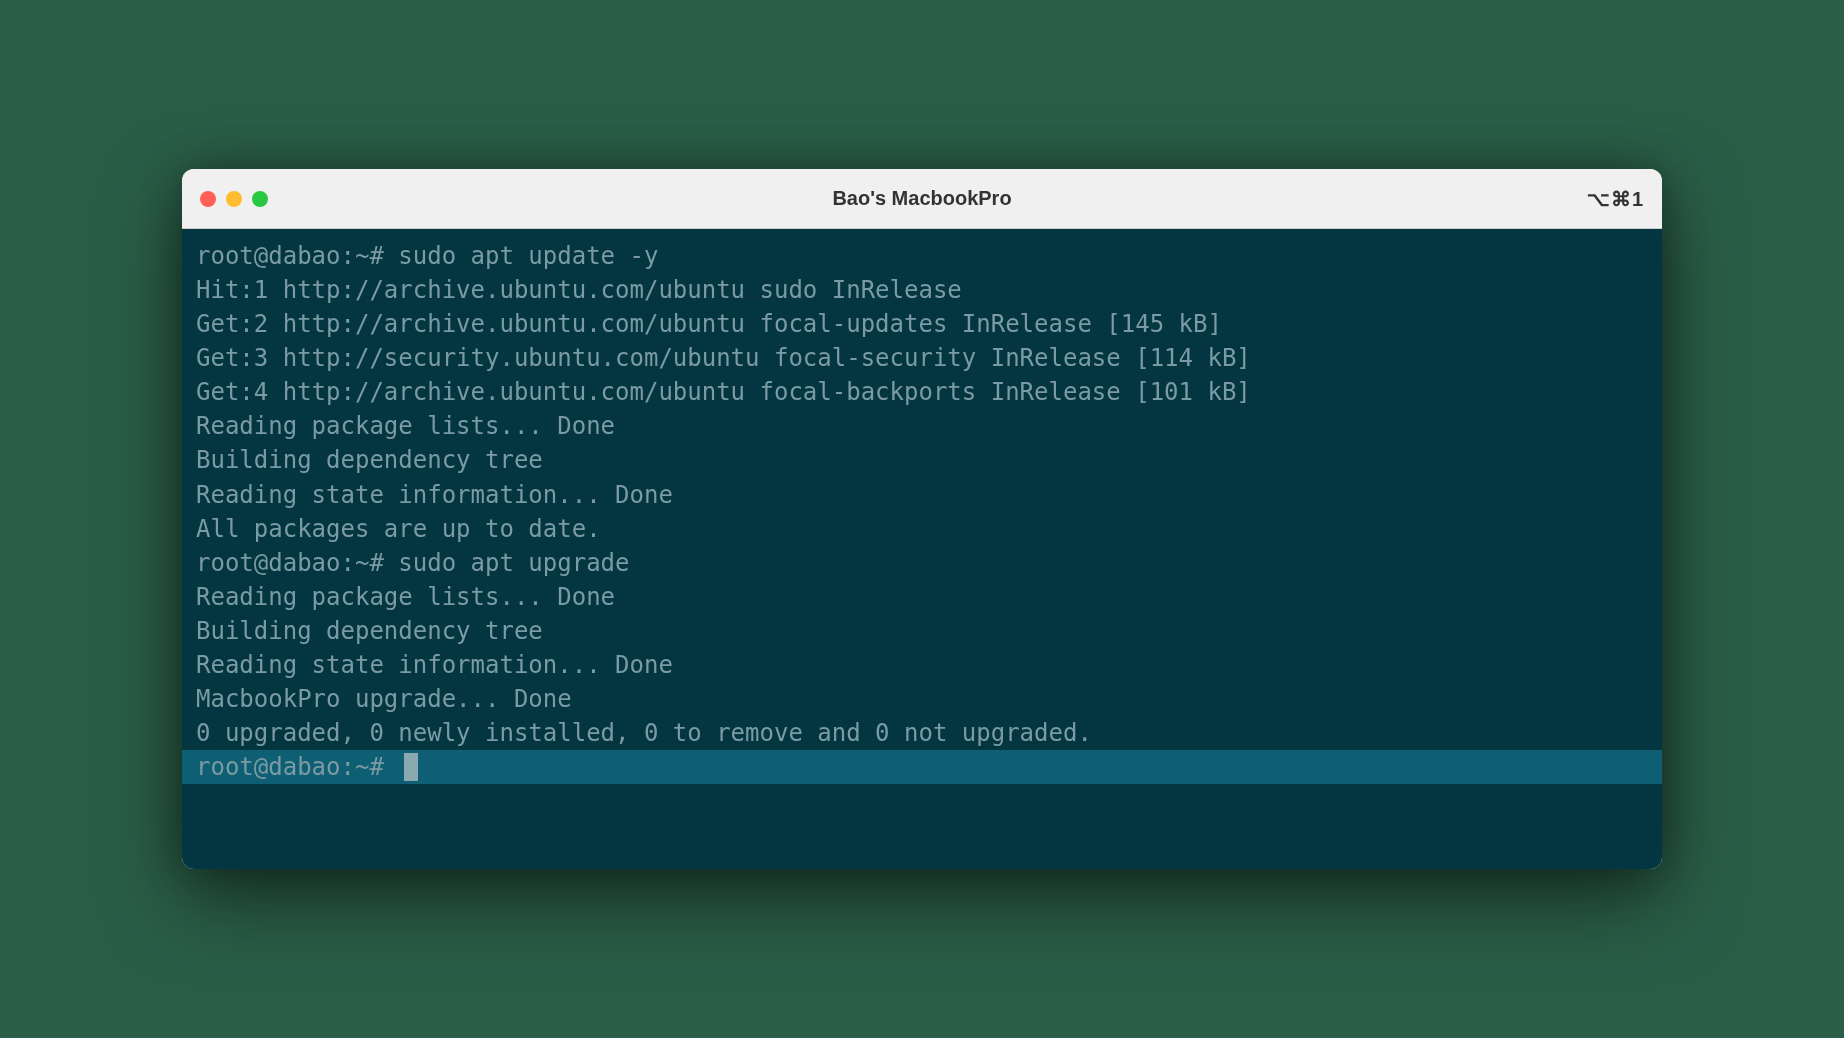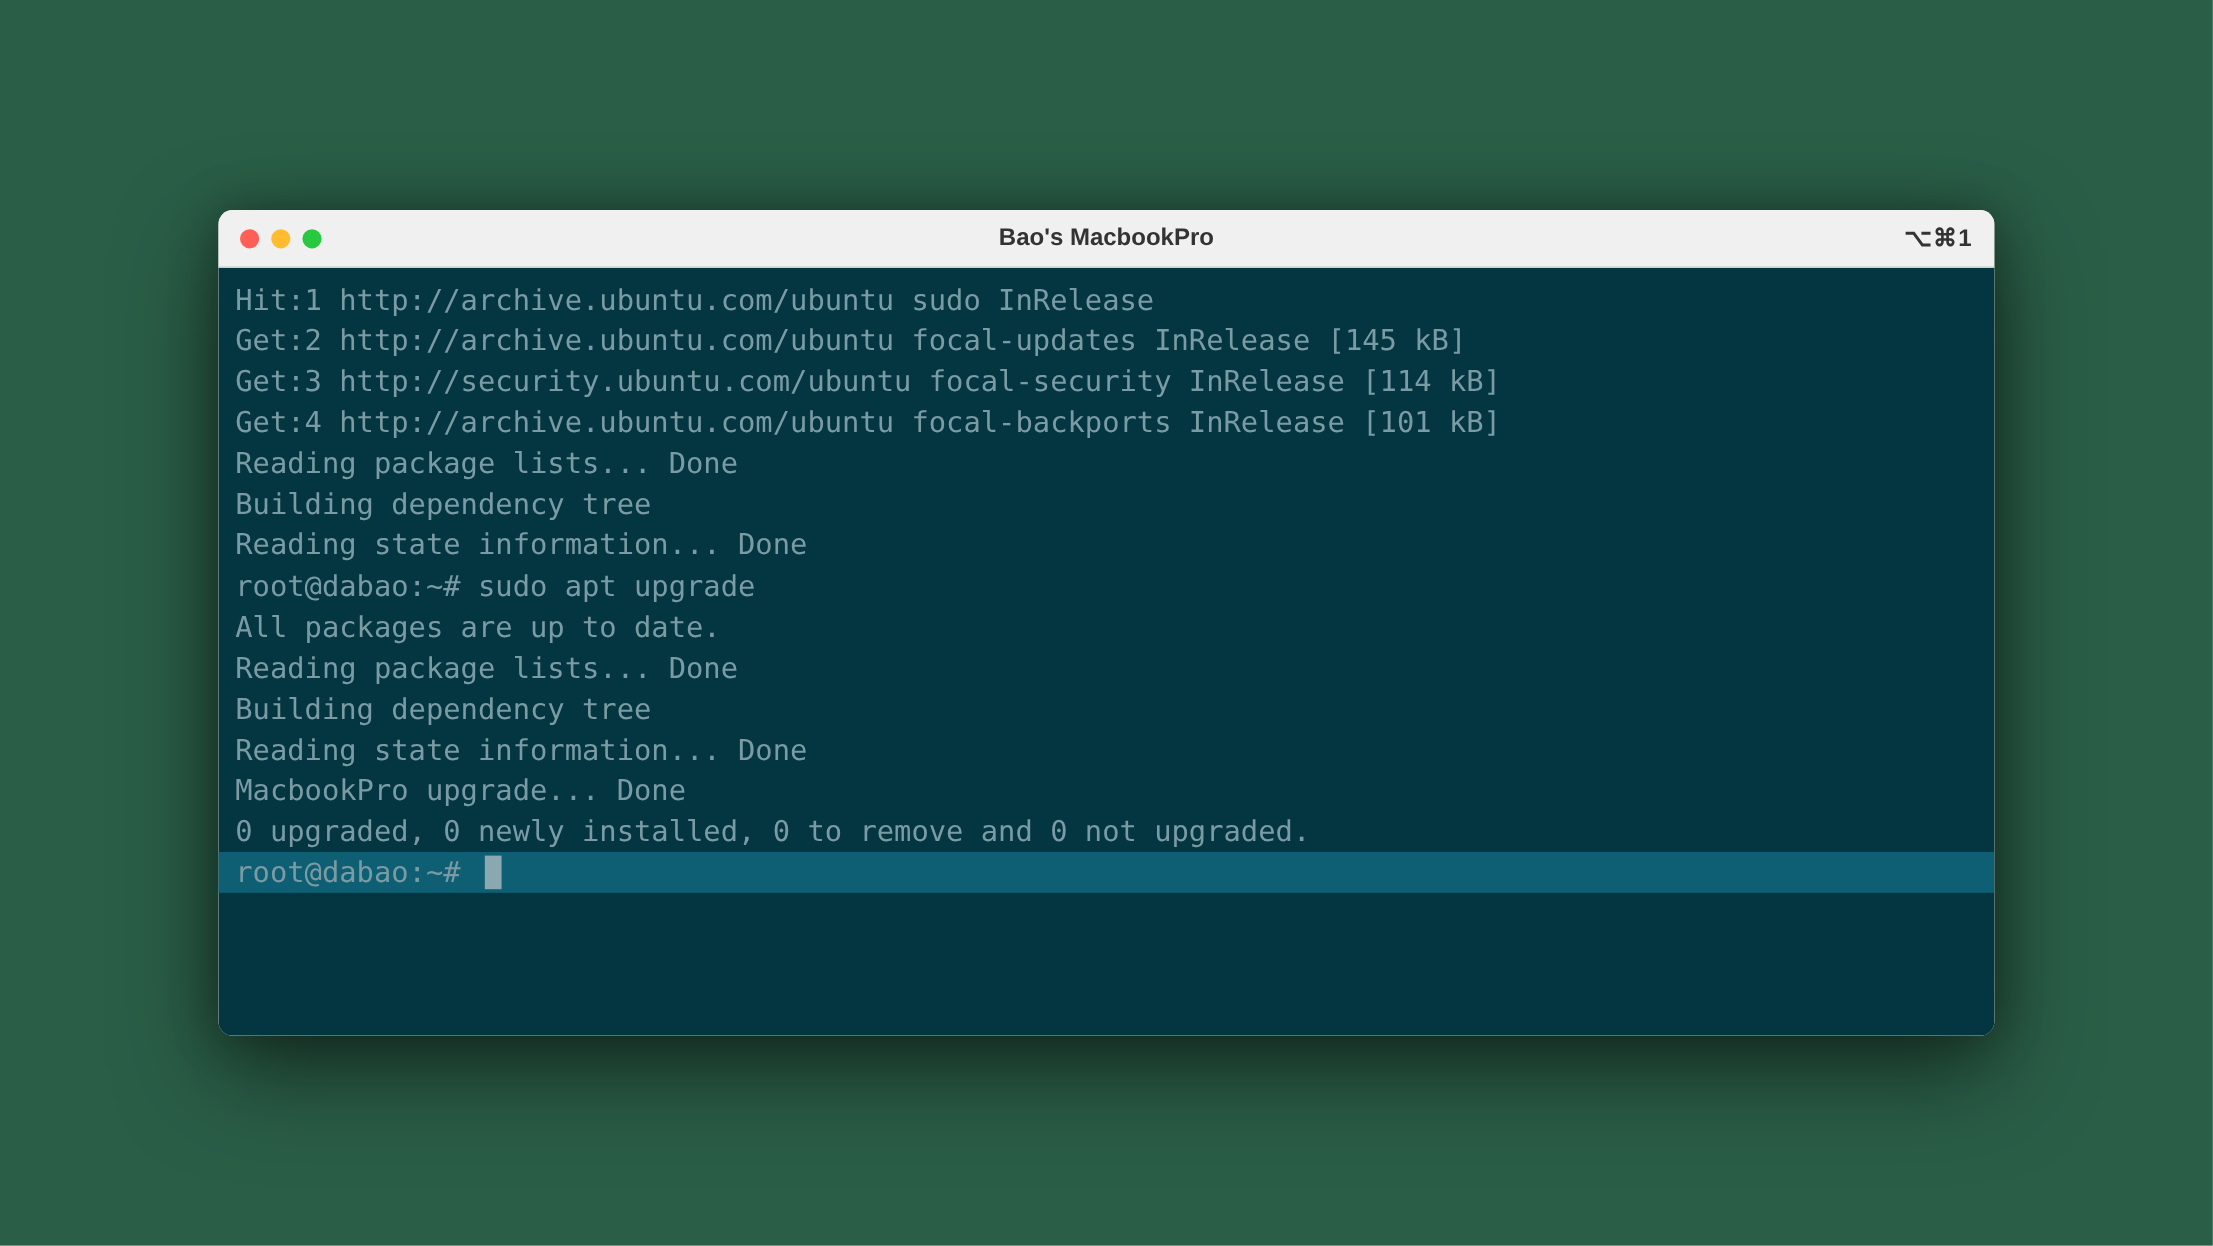--- a/index.html
+++ b/index.html
@@ -13,21 +13,21 @@
       justify-content: center;
     }
     .terminal-window {
       width: 1480px;
       background: #e8e8e8;
       border-radius: 12px;
       overflow: hidden;
       box-shadow: 0 30px 80px rgba(0,0,0,0.5), 0 0 40px rgba(0,0,0,0.3);
     }
     .titlebar {
-      height: 48px;
+      height: 60px;
       background: #f0f0f0;
       display: flex;
       align-items: center;
       padding: 0 18px;
       position: relative;
       border-bottom: 1px solid #d0d0d0;
     }
     .traffic-lights {
       display: flex;
       gap: 10px;
@@ -90,29 +90,30 @@
   <div class="titlebar">
     <div class="traffic-lights">
       <div class="tl red"></div>
       <div class="tl yellow"></div>
       <div class="tl green"></div>
     </div>
     <div class="title">Bao's MacbookPro</div>
     <div class="shortcut">⌥⌘1</div>
   </div>
   <div class="terminal-body">
+    <div class="line">root@dabao:~# sudo apt update -y</div>
     <div class="line">Hit:1 http://archive.ubuntu.com/ubuntu sudo InRelease</div>
     <div class="line">Get:2 http://archive.ubuntu.com/ubuntu focal-updates InRelease [145 kB]</div>
     <div class="line">Get:3 http://security.ubuntu.com/ubuntu focal-security InRelease [114 kB]</div>
     <div class="line">Get:4 http://archive.ubuntu.com/ubuntu focal-backports InRelease [101 kB]</div>
     <div class="line">Reading package lists... Done</div>
     <div class="line">Building dependency tree</div>
     <div class="line">Reading state information... Done</div>
+    <div class="line">All packages are up to date.</div>
     <div class="line">root@dabao:~# sudo apt upgrade</div>
-    <div class="line">All packages are up to date.</div>
     <div class="line">Reading package lists... Done</div>
     <div class="line">Building dependency tree</div>
     <div class="line">Reading state information... Done</div>
     <div class="line">MacbookPro upgrade... Done</div>
     <div class="line">0 upgraded, 0 newly installed, 0 to remove and 0 not upgraded.</div>
     <div class="line prompt-line active">
       <span>root@dabao:~# </span>
       <span class="cursor"></span>
     </div>
   </div>

